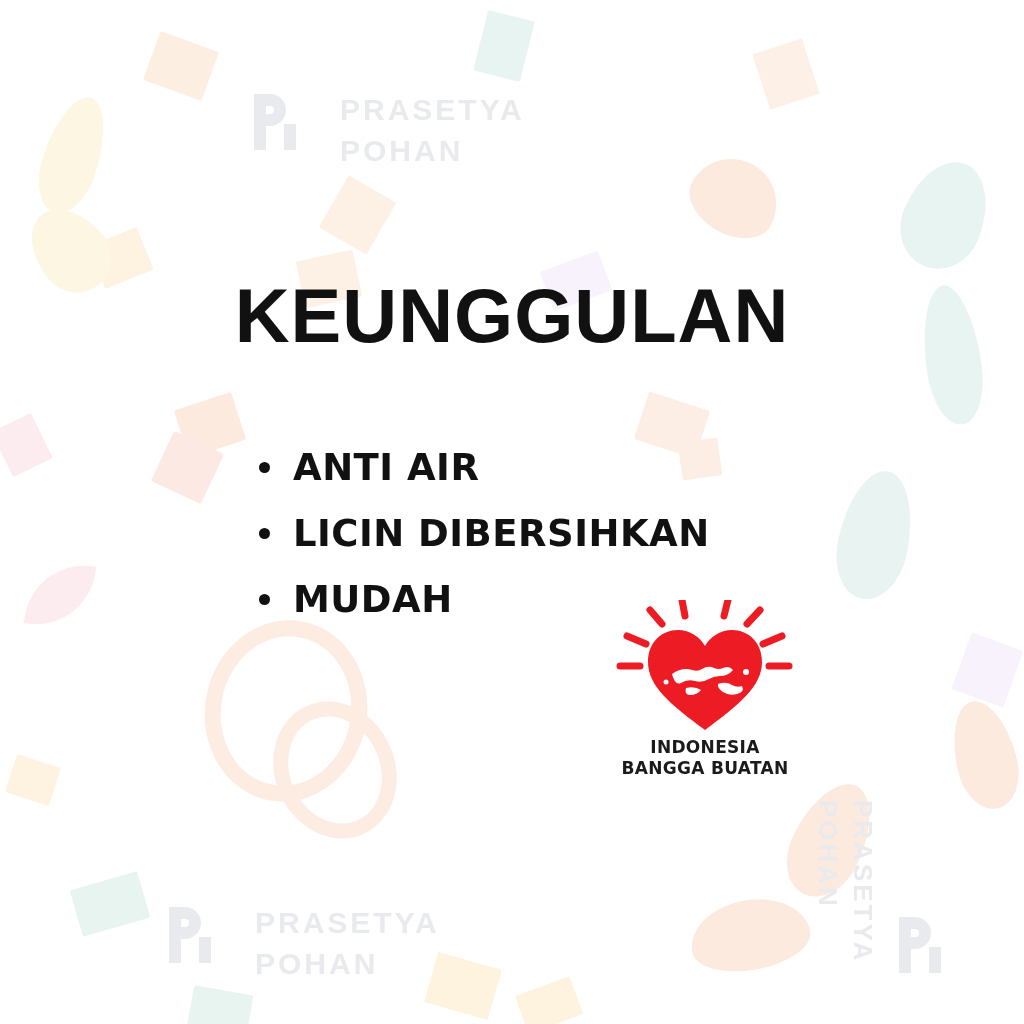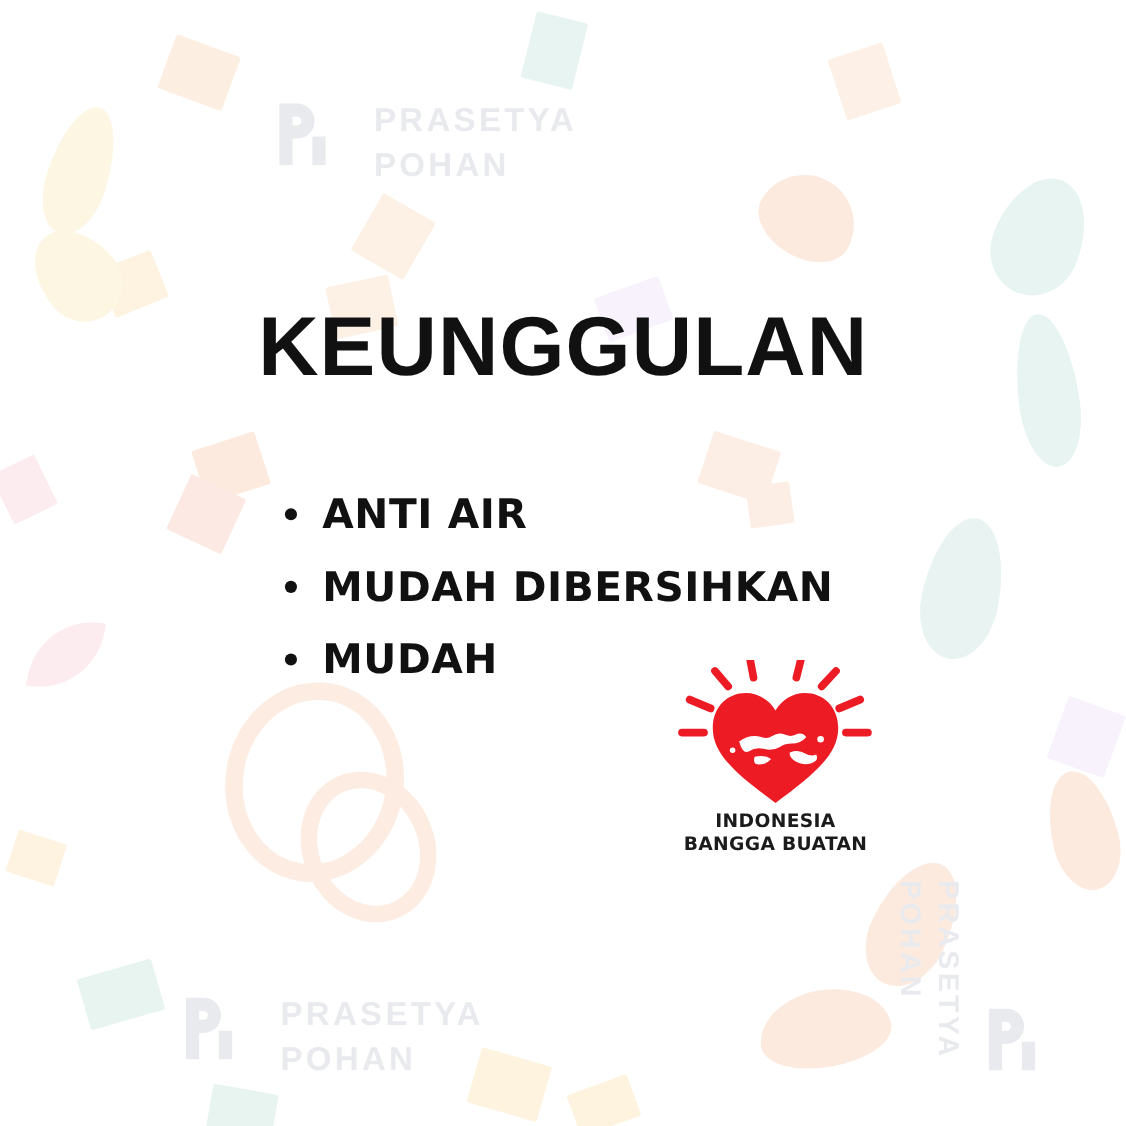--- a/index.html
+++ b/index.html
@@ -192,21 +192,21 @@
 
     <div class="title">KEUNGGULAN</div>
 
     <ul class="feature-list">
       <li>
         <span class="dot"></span>
         <span>ANTI AIR</span>
       </li>
       <li>
         <span class="dot"></span>
-        <span>MUDAH DIBERSIHKAN</span>
+        <span>LICIN DIBERSIHKAN</span>
       </li>
       <li>
         <span class="dot"></span>
         <span>MUDAH</span>
       </li>
     </ul>
 
     <div class="bbi-logo">
       <svg width="210" height="140" viewBox="0 0 210 140">
 

